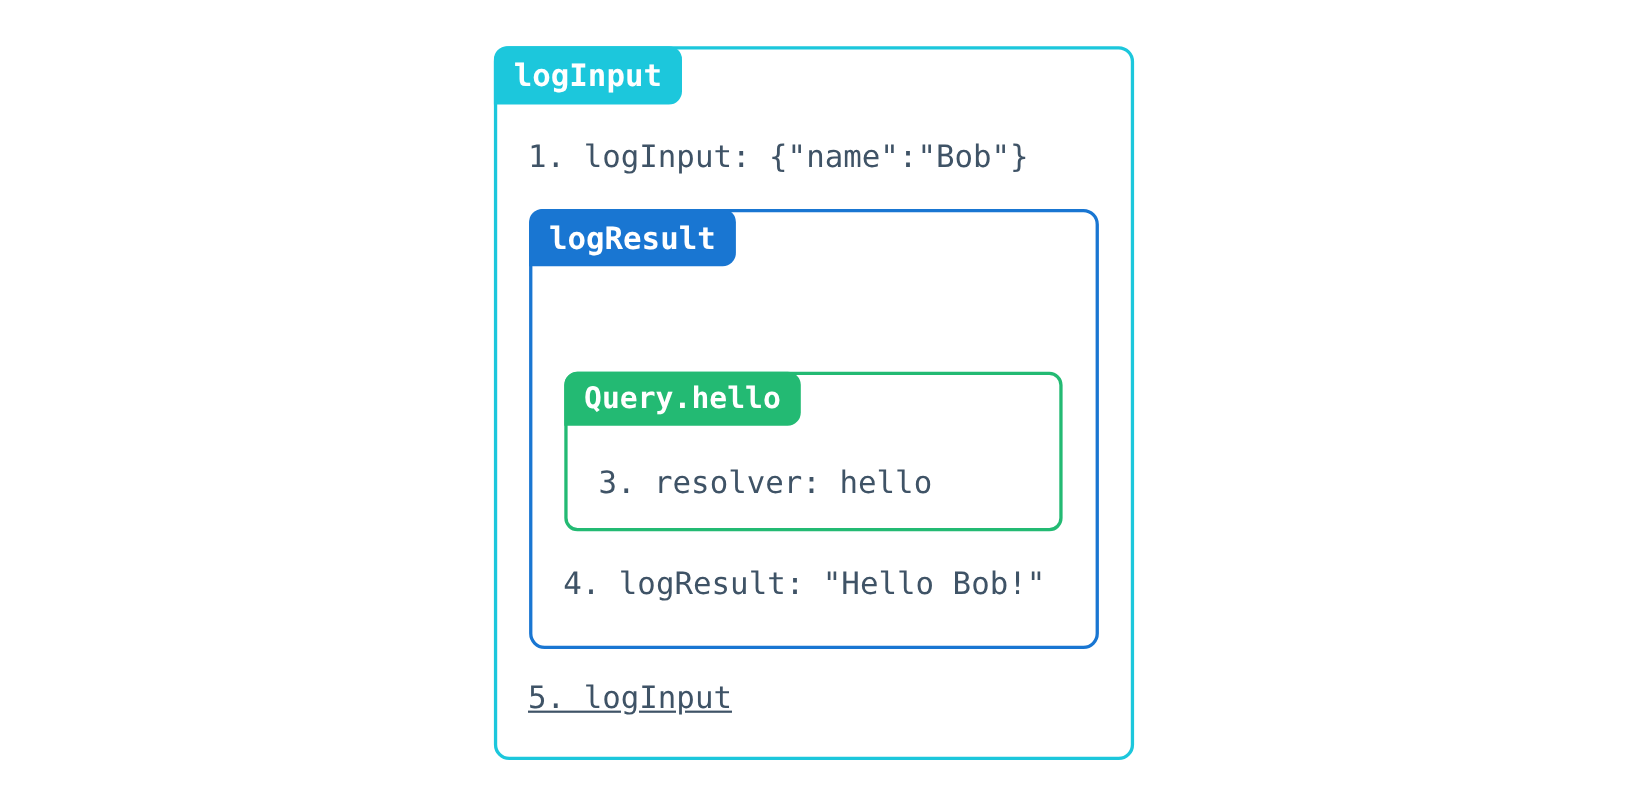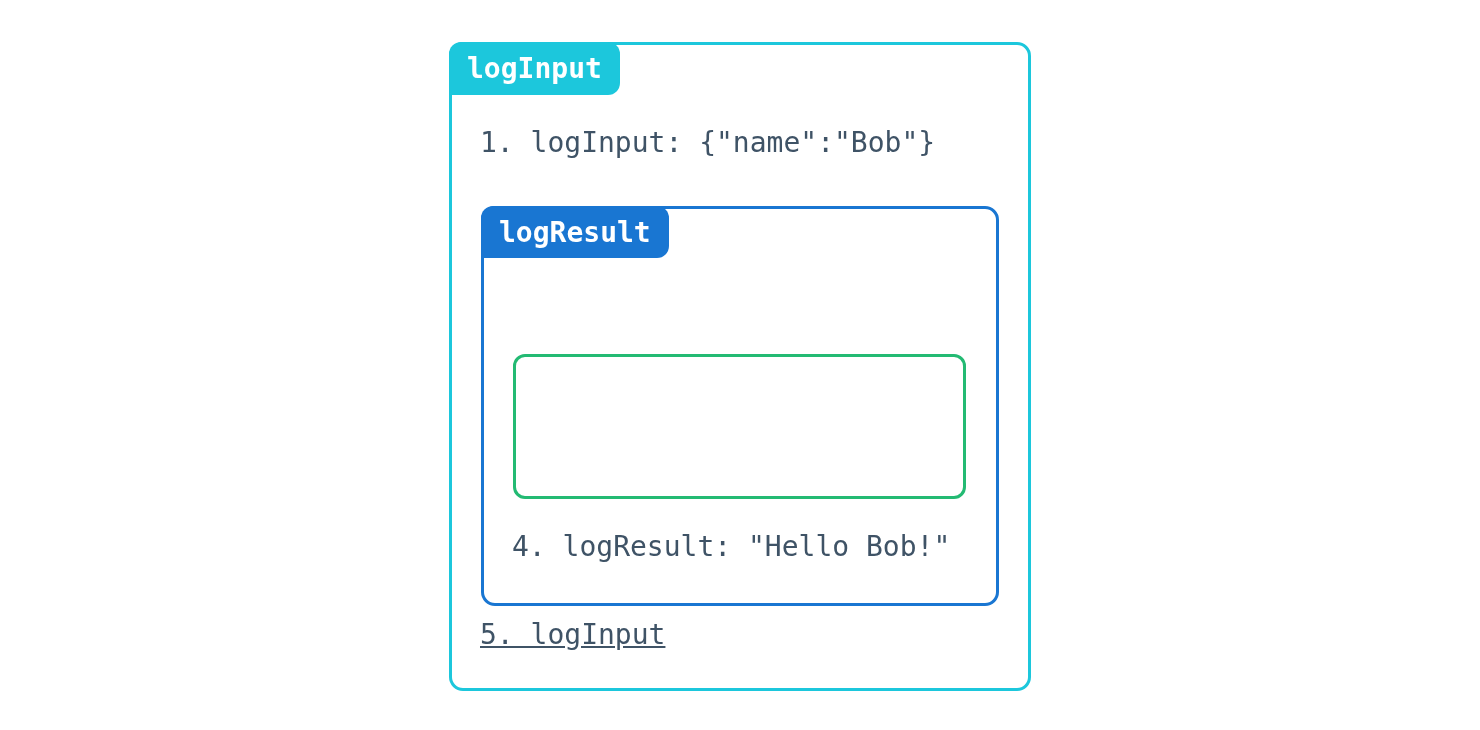--- a/index.html
+++ b/index.html
@@ -23,21 +23,21 @@
   .box-outer {
     left: 449px;
     top: 42px;
     width: 582px;
     height: 649px;
     border: 3px solid #1CC7DC;
     border-radius: 14px;
   }
   .box-middle {
     left: 29px;
-    top: 161px;
+    top: 145px;
     width: 518px;
     height: 400px;
     border: 3px solid #1976D2;
     border-radius: 14px;
   }
   .box-inner {
     left: 29px;
     top: 145px;
     width: 453px;
     height: 145px;
@@ -80,21 +80,23 @@
   <div class="box box-outer">
     <div class="tab tab-outer">logInput</div>
 
     <div class="step step-before">1. logInput: {"name":"Bob"}</div>
 
     <div class="box box-middle">
       <div class="tab tab-middle">logResult</div>
 
 
       <div class="box box-inner">
+        <div class="tab tab-inner">Query.hello</div>
 
+        <div class="step step-before">3. resolver: hello</div>
       </div>
 
       <div class="step step-after-middle">4. logResult: "Hello Bob!"</div>
     </div>
 
     <div class="step step-after-outer">5. logInput</div>
   </div>
 
 </div>
 

